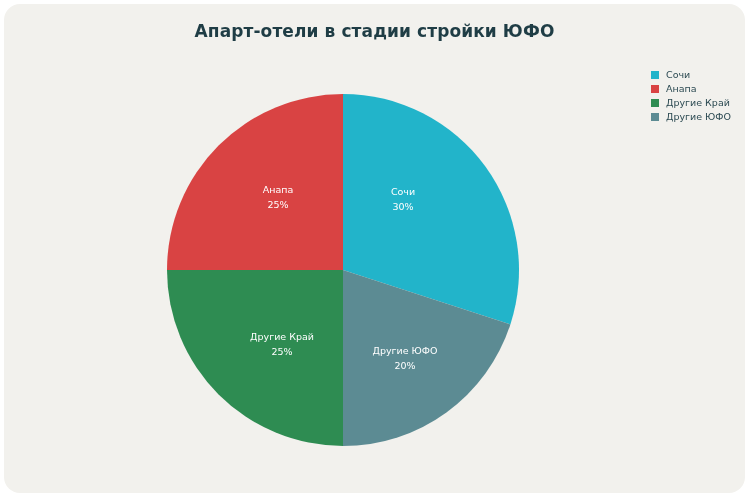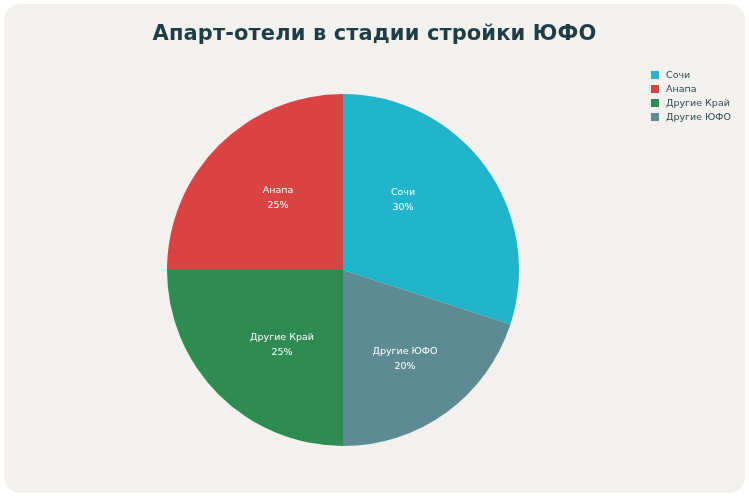--- a/index.html
+++ b/index.html
@@ -22,21 +22,21 @@
     background: #f2f1ed;
     border-radius: 16px;
     overflow: hidden;
   }
   #chart-title {
     position: absolute;
     left: 0;
     top: 17px;
     width: 741px;
     text-align: center;
-    font-size: 21px;
+    font-size: 17px;
     font-weight: bold;
     color: #1f3d45;
     letter-spacing: 0.1px;
   }
   #pie-area {
     position: absolute;
     left: 159px;
     top: 86px;
     width: 360px;
     height: 360px;

